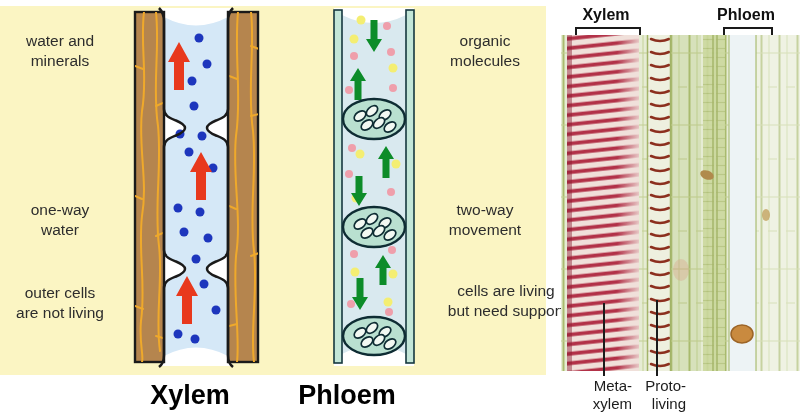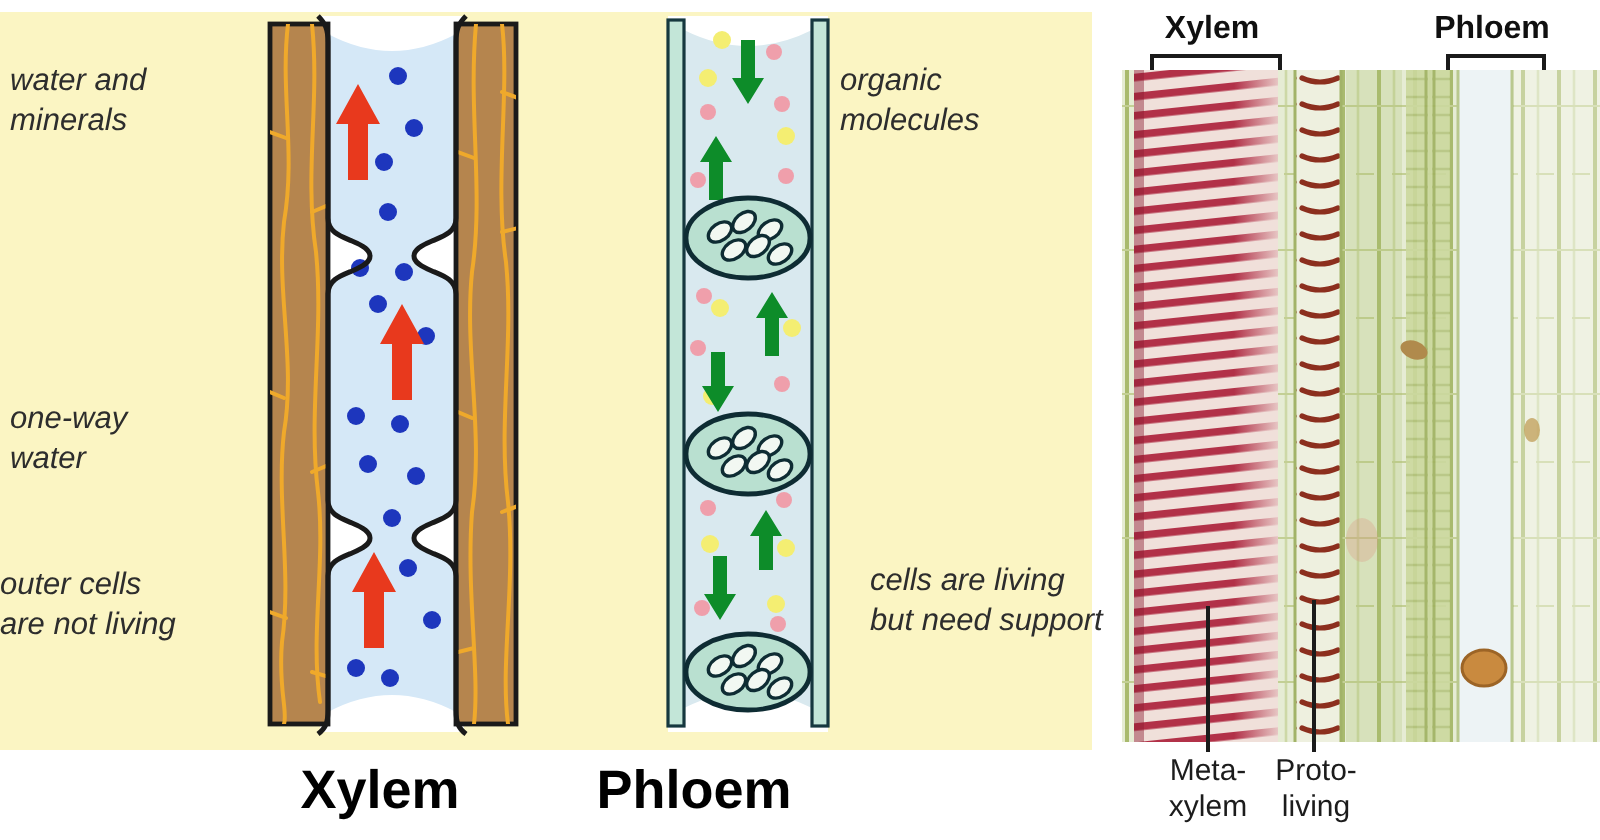--- a/index.html
+++ b/index.html
@@ -1,44 +1,46 @@
 <!DOCTYPE html>
 <html><head>
 <meta charset="utf-8">
 <style>
   html,body{margin:0;padding:0;background:#fff;}
   .canvas{position:relative;width:800px;height:420px;background:#ffffff;overflow:hidden;
           font-family:"Liberation Sans",sans-serif;}
   .panel{position:absolute;left:0;top:6px;width:546px;height:369px;background:#fbf5c3;}
-  .note{position:absolute;text-align:left;white-space:pre-line;font-size:15.5px;
-        line-height:1.32;color:#2d2d2d;font-style:italic;}
+  .note{position:absolute;text-align:center;white-space:pre-line;font-size:15.5px;
+        line-height:1.32;color:#2d2d2d;}
   .tube-title{position:absolute;font-weight:bold;font-size:27px;color:#000;text-align:center;}
   .svg-abs{position:absolute;}
   .micro-top-label{position:absolute;font-weight:bold;font-size:16px;color:#101010;text-align:center;}
   .bracket{position:absolute;height:6px;border-top:2.5px solid #1a1a1a;
            border-left:2.5px solid #1a1a1a;border-right:2.5px solid #1a1a1a;}
-  .micro-bottom-label{position:absolute;font-size:15px;color:#1c1c1c;text-align:center;
+  .micro-bottom-label{position:absolute;font-size:15px;color:#1c1c1c;text-align:right;
            white-space:pre-line;line-height:1.18;}
 </style>
 </head>
 <body>
 
 <div class="canvas">
 
   <div class="panel"></div>
 
   <div class="note" style="left:5px;top:31px;width:110px">water and
 minerals</div>
   <div class="note" style="left:5px;top:200px;width:110px">one-way
 water</div>
   <div class="note" style="left:420px;top:31px;width:130px">organic
 molecules</div>
 
   <div class="note" style="left:0px;top:283px;width:120px">outer cells
 are not living</div>
+  <div class="note" style="left:420px;top:200px;width:130px">two-way
+movement</div>
   <div class="note" style="left:435px;top:281px;width:142px">cells are living
 but need support</div>
 
   <svg class="svg-abs" style="left:130px;top:6px" width="136" height="363" viewBox="0 0 136 363">
     <defs>
       <clipPath id="bandL">
           <rect x="5" y="6" width="28" height="350"></rect>
         </clipPath>
       <clipPath id="bandR">
           <rect x="99" y="6" width="29" height="350"></rect>

